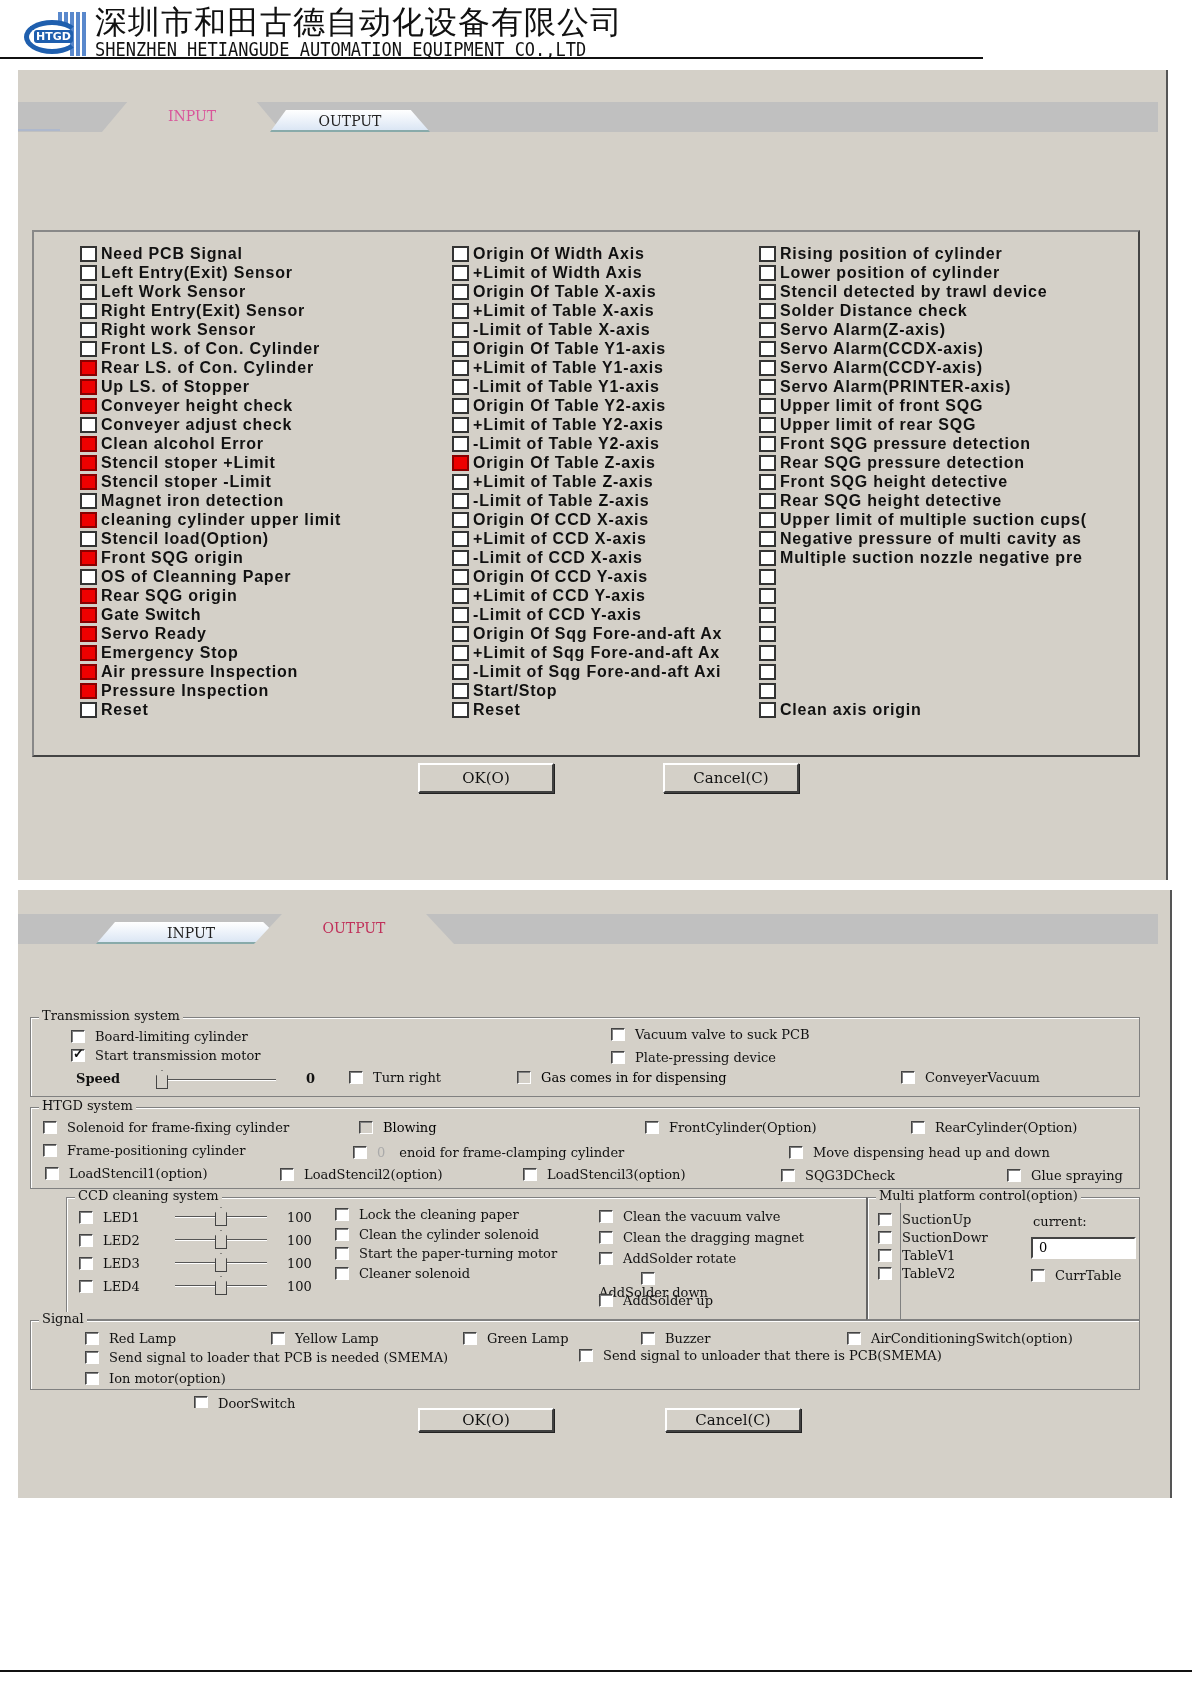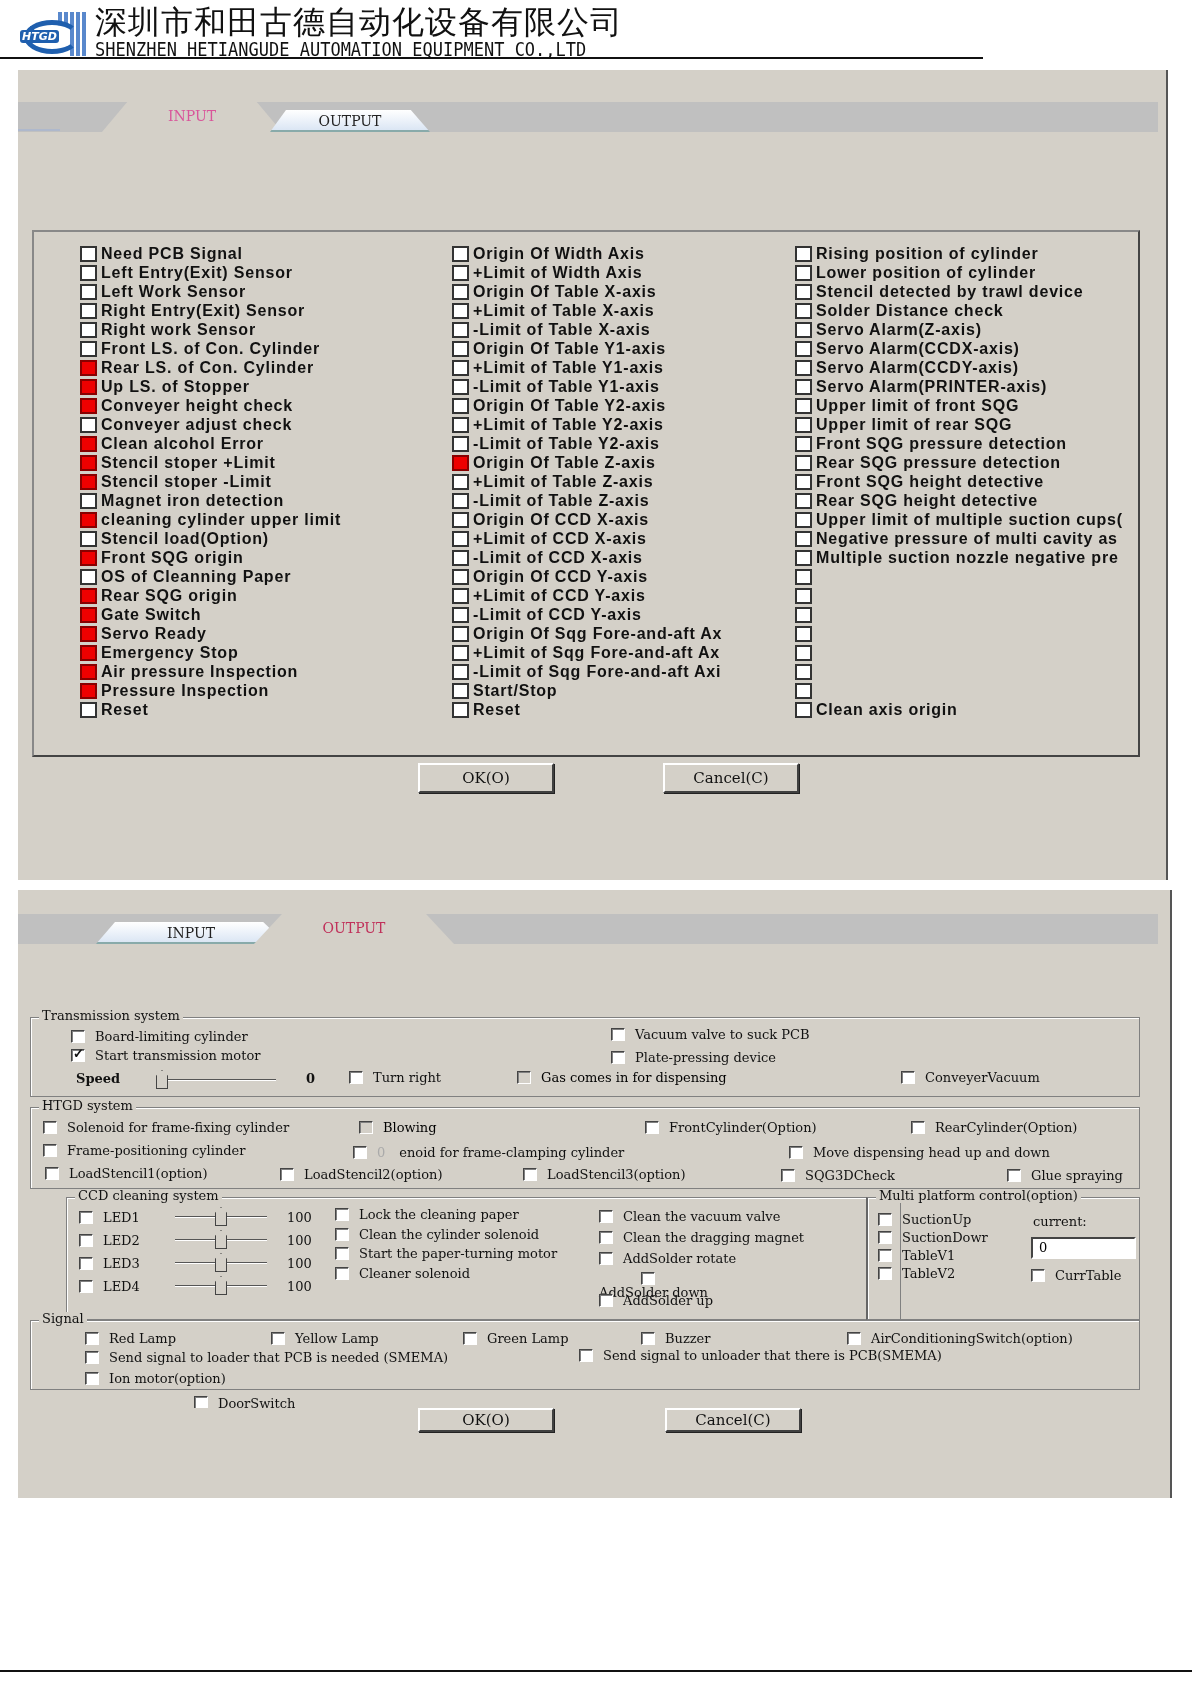--- a/index.html
+++ b/index.html
@@ -2,21 +2,21 @@
 <html><head>
 <meta charset="utf-8">
 <style>
   * { box-sizing: border-box; margin: 0; padding: 0; }
   body { width: 1192px; height: 1685px; background: #ffffff; position: relative; overflow: hidden; font-family: "DejaVu Serif", serif; }
 
   
   .hdr { position: absolute; left: 0; top: 0; width: 990px; height: 60px; }
   .logo { position: absolute; left: 20px; top: 10px; width: 72px; height: 46px; }
   .logo-ring { position: absolute; left: 4px; top: 10px; width: 56px; height: 34px; border-radius: 50%; border: 5px solid #1f5fae; border-right-color: transparent; }
-  .logo-text { position: absolute; left: 0; top: 20px; font-family: "DejaVu Sans", sans-serif; font-weight: bold; font-style: italic; font-size: 11px; color: #fff; background: #1f5fae; padding: 0 2px; border-radius: 3px; }
+  .logo-text { position: absolute; left: 14px; top: 20px; font-family: "DejaVu Sans", sans-serif; font-weight: bold; font-size: 11px; color: #fff; background: #1f5fae; padding: 0 2px; border-radius: 3px; }
   .logo-grid { position: absolute; left: 38px; top: 2px; width: 28px; height: 44px; background: repeating-linear-gradient(90deg, #3c74c4 0 4px, #ffffff 4px 6px), #3c74c4; opacity: .85; clip-path: polygon(0 0,100% 0,100% 100%,40% 100%,40% 30%,0 30%); }
   .cn-name { position: absolute; left: 95px; top: 4px; font-family: "DejaVu Sans", sans-serif; font-size: 32px; color: #111; letter-spacing: 1px; line-height: 36px; }
   .en-name { position: absolute; left: 95px; top: 38px; font-family: "DejaVu Sans Mono", monospace; font-size: 17px; color: #111; transform: scaleY(1.15); transform-origin: left top; letter-spacing: 0px; }
   .hdr-line { position: absolute; left: 0; top: 57px; width: 983px; height: 2px; background: #111; }
 
   
   .panel { position: absolute; background: #d4d0c8; }
   .p1 { left: 18px; top: 70px; width: 1150px; height: 810px; border-right: 2px solid #555; }
   .p2 { left: 18px; top: 890px; width: 1154px; height: 608px; border-right: 2px solid #555; }
 
@@ -271,21 +271,21 @@
         </div>
         <div class="in-item">
           <span class="led"></span>
           <span class="txt">Start/Stop</span>
         </div>
         <div class="in-item">
           <span class="led"></span>
           <span class="txt">Reset</span>
         </div>
       </div>
-    <div class="in-col" id="incol2" style="left: 761px; width: 375px; overflow: hidden;">
+    <div class="in-col" id="incol2" style="left: 725px; width: 375px; overflow: hidden;">
         <div class="in-item">
           <span class="led"></span>
           <span class="txt">Rising position of cylinder</span>
         </div>
         <div class="in-item">
           <span class="led"></span>
           <span class="txt">Lower position of cylinder</span>
         </div>
         <div class="in-item">
           <span class="led"></span>

